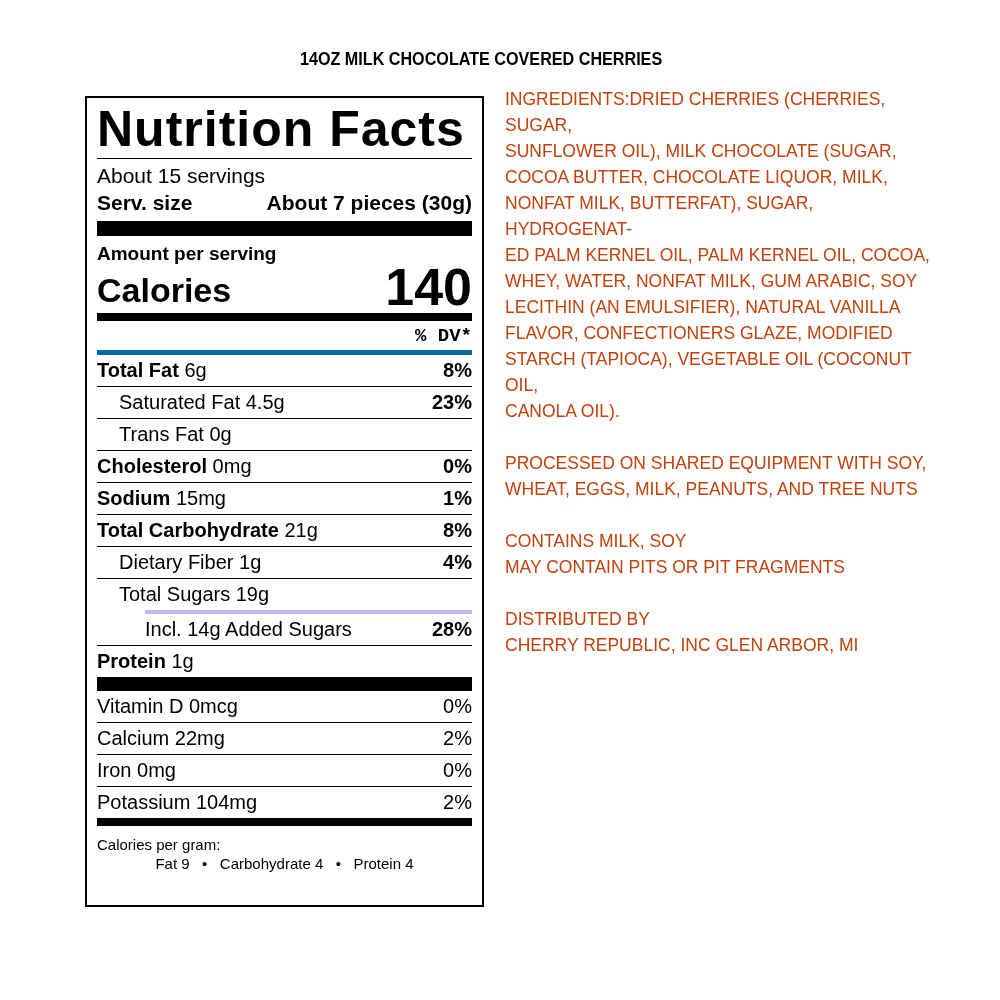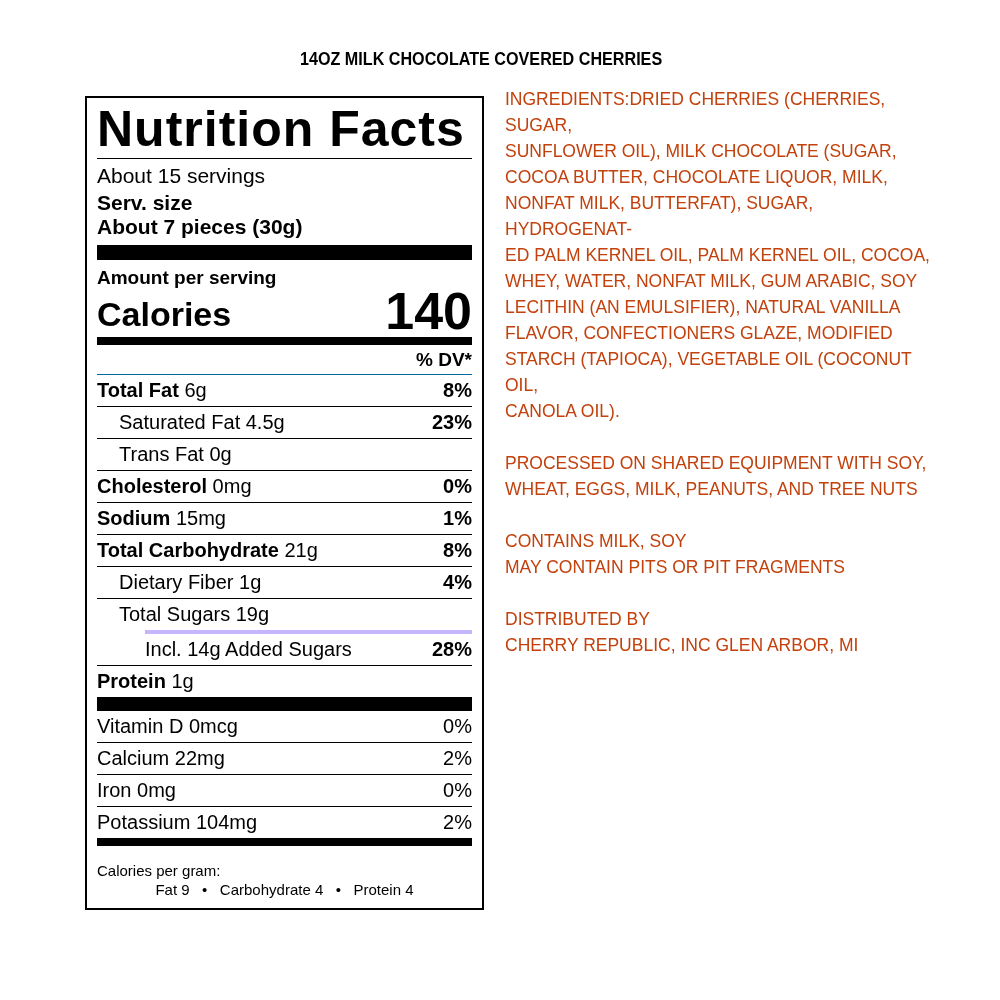--- a/index.html
+++ b/index.html
@@ -13,41 +13,41 @@
   .page-title .condense { display:inline-block; transform:scaleX(0.85); transform-origin:center;
                           letter-spacing:0px; }
 
   
   .nf-panel { position:absolute; left:85px; top:80px; width:399px; min-height:811px;
               border:2px solid #000; padding:4px 10px 8px 10px; background:#fff; }
   .nf-title { font-size:50px; font-weight:700; letter-spacing:1px; line-height:1.0;
               white-space:nowrap; padding:2px 0 4px 0; border-bottom:1px solid #000; }
   .nf-servings { font-size:21px; padding:5px 0 1px 0; }
   .nf-servsize { display:flex; justify-content:space-between; font-size:21px; font-weight:700;
-                 padding:2px 0 6px 0;flex-direction:column; }
+                 padding:2px 0 6px 0; }
   .bar { background:#000; width:100%; }
   .bar-16 { height:15px; }
   .bar-14 { height:14px; }
   .bar-8  { height:8px; }
   .nf-amountper { font-size:19px; font-weight:700; padding-top:7px; }
   .nf-calrow { display:flex; justify-content:space-between; align-items:flex-end; padding:0 0 4px 0; }
   .nf-callabel { font-size:34px; font-weight:700; line-height:1.1; }
   .nf-calvalue { font-size:52px; font-weight:700; line-height:0.85; }
   .nf-dvheader { text-align:right; font-size:19px; font-weight:700; padding:4px 0 3px 0;
-                 border-bottom:1px solid #0369a1; }
+                 border-bottom:5px solid #0369a1;font-family:Liberation Mono, monospace; }
   .nf-row { display:flex; justify-content:space-between; align-items:baseline;
             font-size:20px; padding:4px 0 4px 0; border-bottom:1px solid #000; }
   .nf-row .b { font-weight:700; }
   .ind1 { padding-left:22px; }
   .row-incl { margin-left:48px; border-top:4px solid #c4b5fd; border-bottom:none; }
   .row-protein { border-top:1px solid #000; border-bottom:none; }
   .row-last { border-bottom:none; }
   .nf-footnote { font-size:15px; line-height:1.26; padding:5px 0 7px 0; white-space:pre-line;
                  border-bottom:2px solid #4d4d4f; }
-  .nf-pergram { font-size:15px; padding-top:16px; }
+  .nf-pergram { font-size:15px; padding-top:10px; }
   .nf-pergram-values { text-align:center; white-space:pre; padding:2px 0 2px 0; }
 
   
   .info-col { position:absolute; left:505px; top:70px; width:440px; color:#c2410c;
               font-size:17.5px; line-height:26px; }
   .info-col p { white-space:pre-line; margin-bottom:26px; }
 </style>
 </head>
 <body>
 

